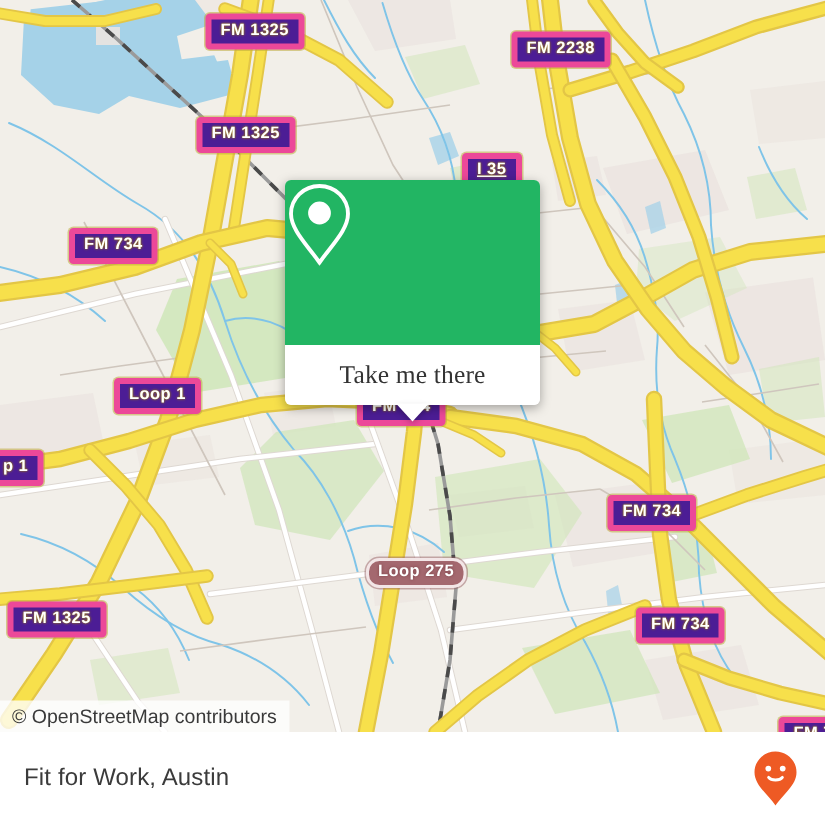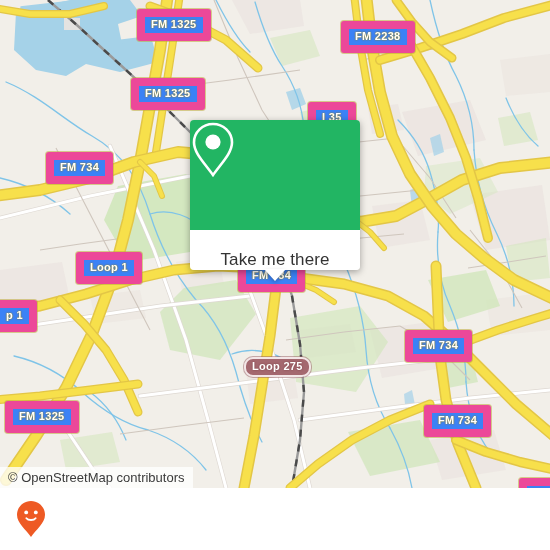--- a/index.html
+++ b/index.html
@@ -14,22 +14,22 @@
   #map{
     position:absolute;left:0;top:0;width:550px;height:488px;
     background:#f2efe9;
     overflow:hidden;
   }
   #map svg{position:absolute;left:0;top:0;}
 
   
   .shield{
     position:absolute;
-    background:#3b82f6;
-    border:8px solid #ec4899;
+    background:#4c1d95;
+    border:4px solid #ec4899;
     border-radius:3px;
     color:#ffffff;
     font-size:11px;
     font-weight:bold;
     letter-spacing:.3px;
     padding:1px 6px 2px 6px;
     white-space:nowrap;
     text-shadow:0 0 2px rgba(170,140,0,.85),0 0 1px rgba(150,120,0,.9);
     box-shadow:0 0 0 1px rgba(190,170,60,.55);
     line-height:13px;
@@ -54,22 +54,23 @@
   #popup-img{
     height:110px;
     background:#22b563;
     border-radius:4px 4px 0 0;
     display:flex;align-items:center;justify-content:center;
   }
   #popup-body{
     background:#ffffff;
     border-radius:0 0 4px 4px;
     height:40px;
-    display:flex;align-items:flex-end;justify-content:center;
+    display:flex;align-items:center;justify-content:center;
     position:relative;
+    font-family:Liberation Serif, serif;
   }
   #popup-label{
     font-size:17px;color:#333333;letter-spacing:.1px;
   }
   #popup-tail{
     position:absolute;left:50%;margin-left:-11px;bottom:-11px;
     width:0;height:0;
     border-left:11px solid transparent;
     border-right:11px solid transparent;
     border-top:12px solid #ffffff;
@@ -298,21 +299,21 @@
     <div id="shield-layer">
         <div class="shield" style="left: 137px; top: 9px;">FM 1325</div>
         <div class="shield" style="left: 341px; top: 21px;">FM 2238</div>
         <div class="shield" style="left: 131px; top: 78px;">FM 1325</div>
         <div class="shield" style="left: 308px; top: 102px; text-decoration: underline;">I 35</div>
         <div class="shield" style="left: 46px; top: 152px;">FM 734</div>
         <div class="shield" style="left: 76px; top: 252px;">Loop 1</div>
         <div class="shield" style="left: -8px; top: 300px;">p 1</div>
         <div class="shield" style="left: 238px; top: 260px;">FM 734</div>
         <div class="shield" style="left: 405px; top: 330px;">FM 734</div>
-        <div class="shield alt" style="left: 244px; top: 357px;">Loop 275</div>
+        <div class="shield alt" style="left: 244px; top: 372px;">Loop 275</div>
         <div class="shield" style="left: 5px; top: 401px;">FM 1325</div>
         <div class="shield" style="left: 424px; top: 405px;">FM 734</div>
         <div class="shield" style="left: 519px; top: 478px;">FM 7</div>
       </div>
 
     <div id="popup">
       <div id="popup-img">
         <svg width="46" height="60" viewBox="0 0 46 60">
           <path d="M23 4 C12.5 4 4 12.3 4 22.5 C4 33 14.5 43 23 55 C31.5 43 42 33 42 22.5 C42 12.3 33.5 4 23 4 Z" fill="none" stroke="#ffffff" stroke-width="2.6"></path>
           <circle cx="23" cy="22" r="7.6" fill="#ffffff"></circle>
@@ -321,20 +322,21 @@
       <div id="popup-body">
         <span id="popup-label">Take me there</span>
         <div id="popup-tail"></div>
       </div>
     </div>
 
     <div id="attribution">© OpenStreetMap contributors</div>
   </div>
 
   <div id="footer">
+    <span id="place-name">Fit for Work, Austin</span>
     <div id="brand">
       <svg width="30" height="38" viewBox="0 0 30 38">
         <path d="M15 1 C7.3 1 1 7.2 1 14.8 C1 23.5 10 29.5 15 37 C20 29.5 29 23.5 29 14.8 C29 7.2 22.7 1 15 1 Z" fill="#ee5a24"></path>
         <circle cx="10.2" cy="12.4" r="1.9" fill="#ffffff"></circle>
         <circle cx="19.8" cy="12.4" r="1.9" fill="#ffffff"></circle>
         <path d="M10.4 18.2 C12.2 20.6 17.8 20.6 19.6 18.2" fill="none" stroke="#ffffff" stroke-width="1.9" stroke-linecap="round"></path>
       </svg>
     </div>
   </div>
 

